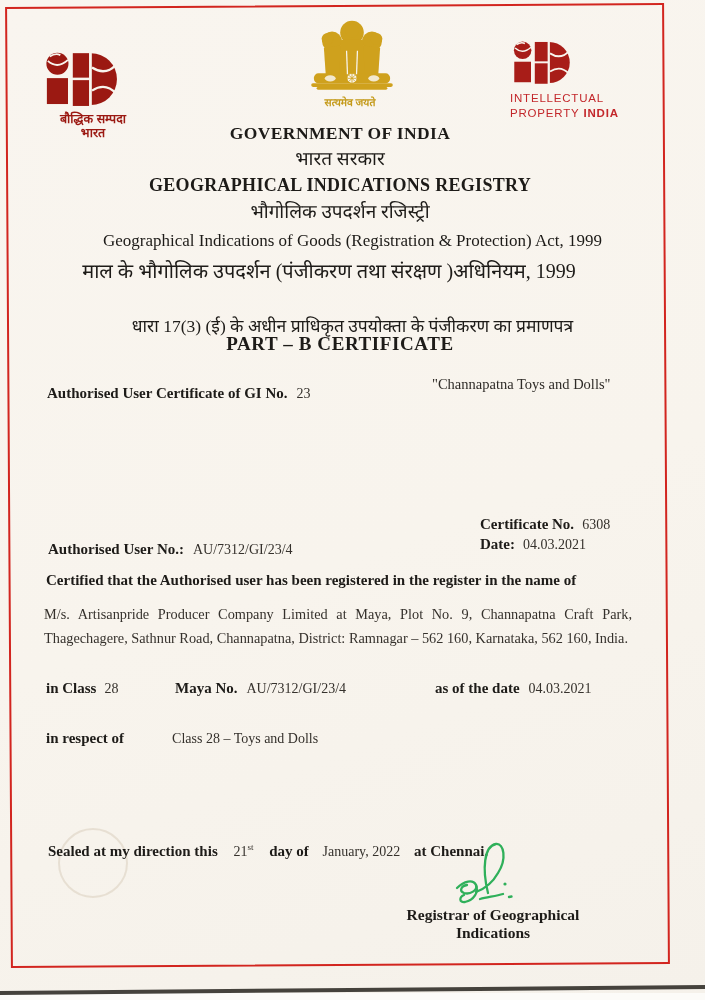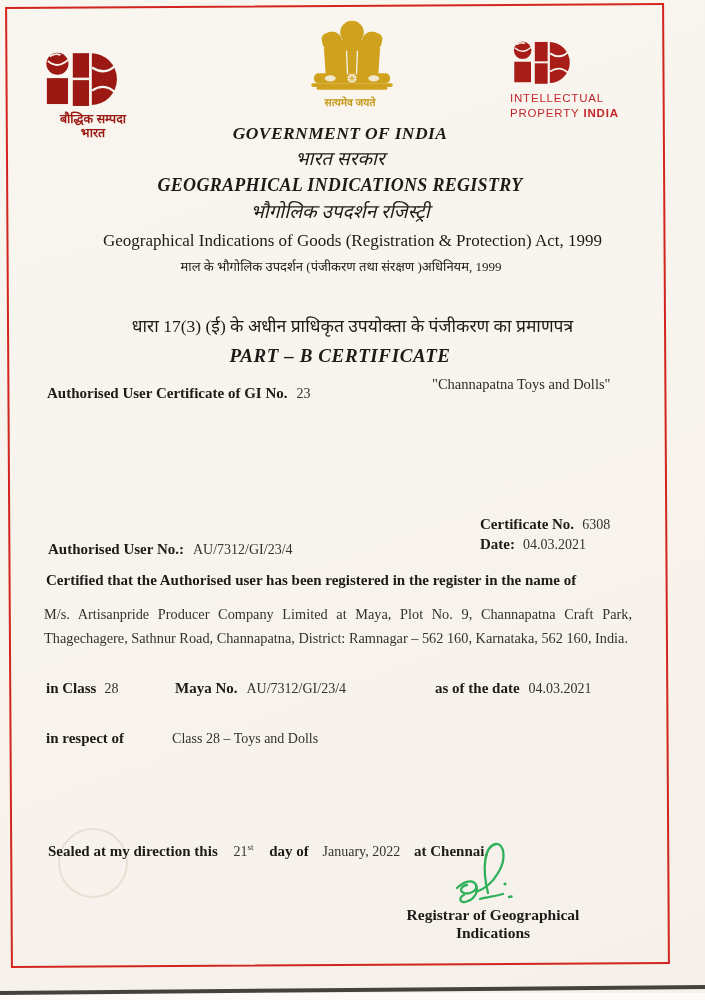--- a/index.html
+++ b/index.html
@@ -22,31 +22,31 @@
   }
   .scan-edge{
     left:-4px;top:988px;width:714px;height:3.5px;
     background:#45423c;
     transform:rotate(-0.5deg);
   }
   .emboss-seal{
     left:58px;top:828px;width:66px;height:66px;border-radius:50%;
     border:2px solid rgba(196,180,152,0.30);
   }
-  .centerline{left:0;width:680px;text-align:center;font-style:italic;}
+  .centerline{left:0;width:680px;text-align:center;}
   .b{font-weight:bold;}
   .gov-en{top:123px;font-size:17.5px;font-weight:bold;letter-spacing:0.4px;}
   .gov-hi{top:145px;font-size:19px;}
   .reg-en{top:175px;font-size:18px;font-weight:bold;letter-spacing:0.3px;}
   .reg-hi{top:198px;font-size:19px;}
   .act-en{top:231px;font-size:17px;left:0;width:705px;}
-  .act-hi{top:257px;font-size:13px;left:16px;width:650px;}
+  .act-hi{top:257px;font-size:20px;left:4px;width:650px;}
   .sec-en{top:287px;font-size:17px;left:0;width:705px;}
   .sec-hi{top:313px;font-size:17.5px;left:0;width:705px;}
-  .part-title{top:345px;font-size:19px;font-weight:bold;letter-spacing:0.6px;}
+  .part-title{top:333px;font-size:19px;font-weight:bold;letter-spacing:0.6px;}
   .label{font-weight:bold;font-size:15px;}
   .value{font-weight:normal;font-size:14px;color:#35312c;}
   .gi-row{left:47px;top:384px;}
   .gi-name{left:432px;top:376px;font-size:14.5px;color:#2e2b27;}
   .certno-row{left:480px;top:515px;}
   .date-row{left:480px;top:535px;}
   .authuser-row{left:48px;top:540px;}
   .certified-row{left:46px;top:572px;font-weight:bold;font-size:15px;}
   .address{left:44px;top:603px;width:588px;font-size:14.3px;line-height:23.5px;
     text-align:justify;color:#35312c;}

